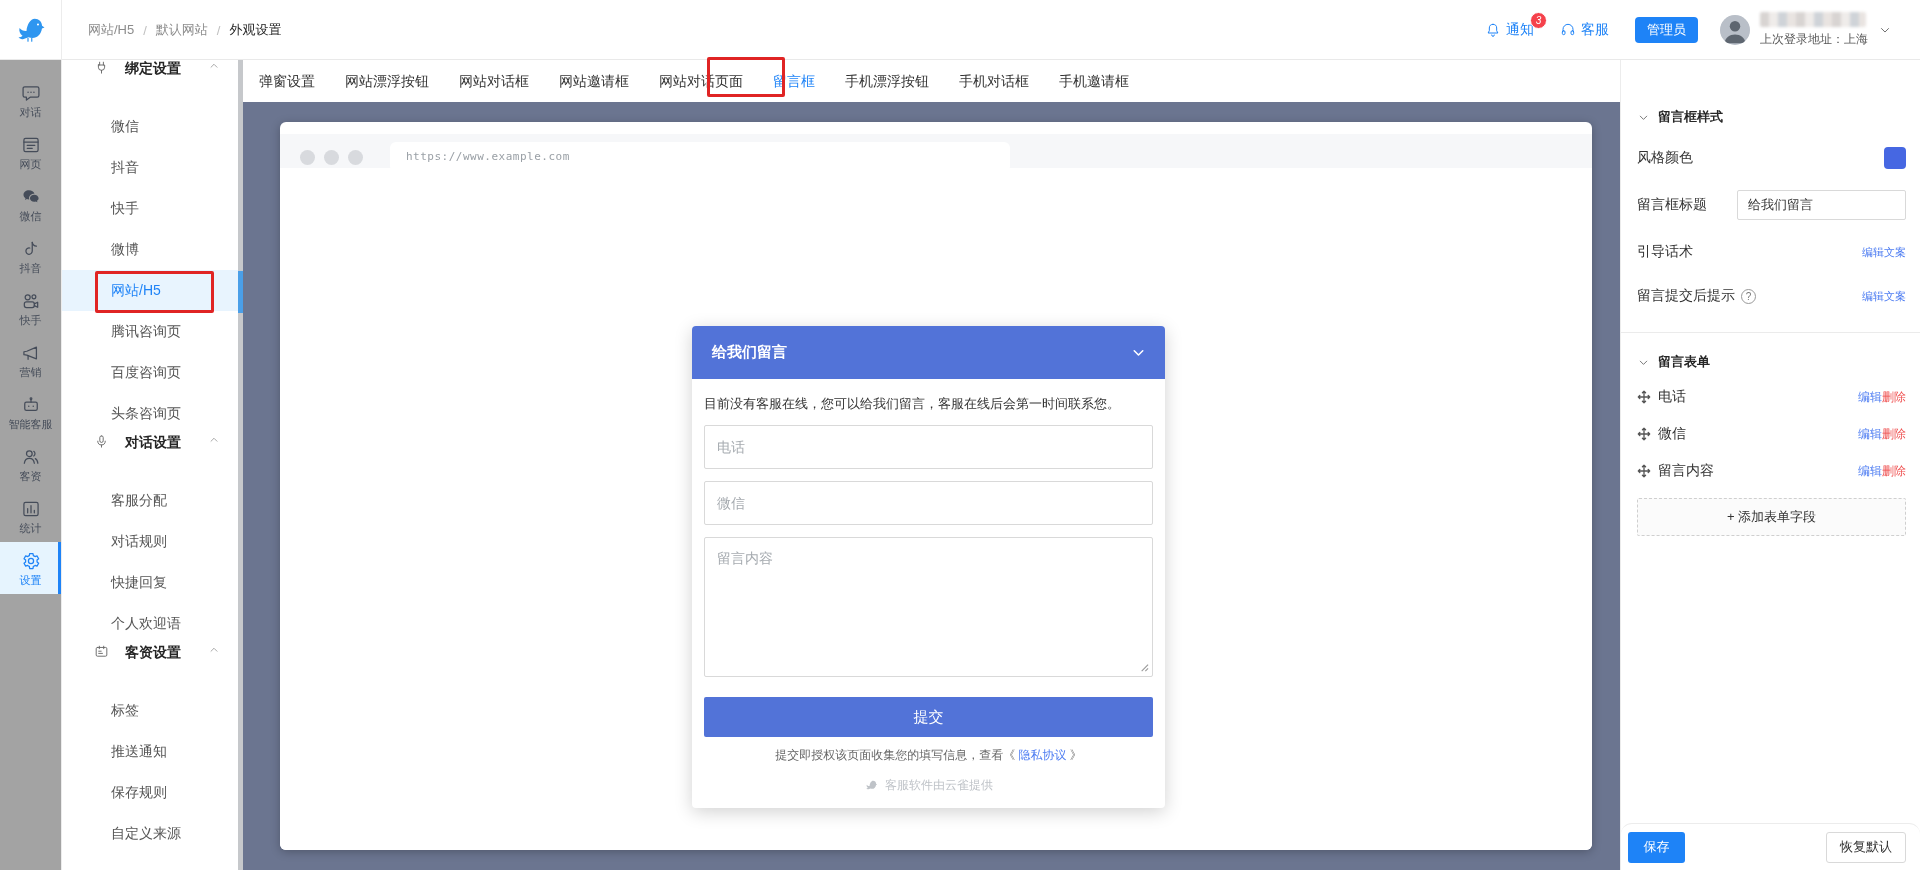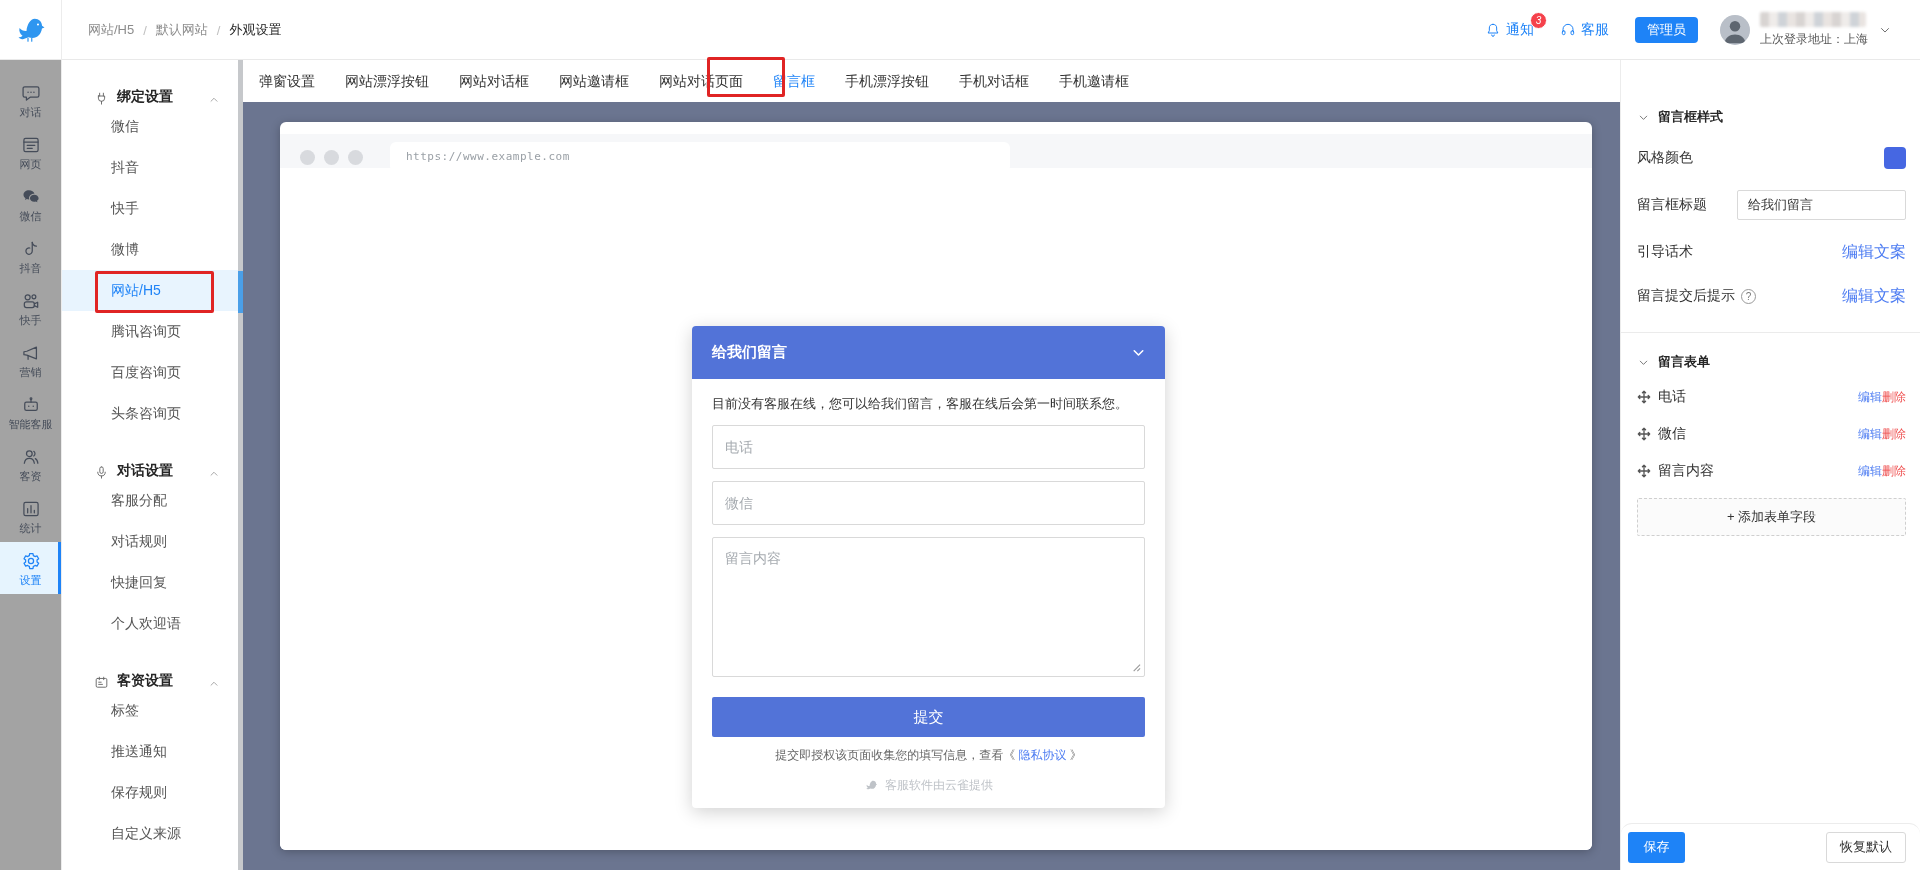--- a/index.html
+++ b/index.html
@@ -31,21 +31,21 @@
   .chev-user{color:#595959;}
 
   
   .rail{position:absolute;left:0;top:60px;width:62px;height:810px;background:#a3a3a3;border-right:1px solid #ececec;z-index:4;padding-top:14px;}
   .rail-item{height:52px;display:flex;flex-direction:column;align-items:center;justify-content:center;gap:3px;color:#454c59;cursor:pointer;}
   .rail-item .rlbl{font-size:11px;line-height:12px;text-align:center;}
   .rail-item.active{background:#E6F4FE;color:var(--primary);box-shadow:inset -3px 0 0 var(--primary);}
 
   
   .sidebar{position:absolute;left:62px;top:60px;width:176px;height:810px;background:#fff;z-index:3;}
-  .sb-head{height:46px;display:flex;align-items:flex-end;padding-left:32px;gap:8px;cursor:pointer;}
+  .sb-head{height:46px;display:flex;align-items:flex-start;padding-left:32px;gap:16px;cursor:pointer;}
   .sb-head .sb-ic{color:#666;flex:none;}
   .sb-head .sb-title{font-size:14px;font-weight:bold;color:#262626;}
   .sb-head .sb-chev{margin-left:auto;margin-right:18px;color:#8c8c8c;}
   .sb-item{height:41px;display:flex;align-items:center;padding-left:49px;font-size:14px;color:#555;cursor:pointer;}
   .sb-item.active{background:#E8F4FE;color:var(--primary);}
   .scroll-strip{position:absolute;left:238px;top:60px;width:5px;height:810px;background:#c6c8cb;z-index:3;}
   .scroll-strip .strip-blue{position:absolute;left:0;top:211px;width:5px;height:42px;background:#4A9FE8;}
 
   
   .content{position:absolute;left:243px;top:60px;width:1377px;height:810px;z-index:2;}
@@ -57,21 +57,21 @@
   .chrome{height:46px;background:#F6F7F9;border-bottom:1px solid #ededed;position:relative;margin-top:12px;}
   .dot{position:absolute;top:16px;width:15px;height:15px;border-radius:50%;background:#D8DADE;}
   .url-pill{position:absolute;left:110px;top:8px;width:620px;height:30px;background:#fff;border-radius:6px;font-family:"DejaVu Sans Mono","Liberation Mono",monospace;font-size:11px;color:#9aa0a6;line-height:30px;padding-left:16px;letter-spacing:.5px;}
   .viewport{position:absolute;left:0;top:46px;right:0;bottom:0;background:#fff;}
 
   
   .leave-form{position:absolute;left:412px;top:158px;width:473px;background:#fff;box-shadow:0 4px 18px rgba(0,0,0,.18);border-radius:4px;}
   .lf-head{height:53px;background:var(--theme);border-radius:4px 4px 0 0;display:flex;align-items:center;padding:0 18px 0 20px;color:#fff;}
   .lf-title{font-size:15px;font-weight:bold;}
   .lf-chev{margin-left:auto;color:#fff;cursor:pointer;}
-  .lf-body{padding:16px 20px 12px;}
+  .lf-body{padding:16px 12px 12px;}
   .lf-intro{font-size:13px;color:#333;line-height:18px;}
   .lf-input{width:100%;height:44px;border:1px solid #d9d9d9;border-radius:2px;margin-top:12px;padding:0 12px;font-size:14px;color:#333;font-family:inherit;}
   .lf-input:first-of-type{margin-top:12px;}
   .lf-ta-wrap{position:relative;margin-top:12px;}
   .lf-textarea{width:100%;height:140px;border:1px solid #d9d9d9;border-radius:2px;padding:12px;font-size:14px;font-family:inherit;resize:none;display:block;color:#333;}
   .lf-input::placeholder,.lf-textarea::placeholder{color:#A6ABB0;}
   .resize-grip{position:absolute;right:4px;bottom:5px;color:#999;}
   .lf-submit{width:100%;height:40px;margin-top:20px;background:var(--theme);color:#fff;font-size:15px;border:none;border-radius:2px;cursor:pointer;font-family:inherit;}
   .lf-privacy{margin-top:10px;text-align:center;font-size:12px;color:#666;}
   .lf-privacy a{color:var(--link);text-decoration:none;cursor:pointer;}
@@ -80,21 +80,21 @@
   
   .panel{position:absolute;left:1620px;top:60px;width:300px;height:810px;background:#fff;border-left:1px solid #ececec;z-index:3;padding:0 14px 0 16px;}
   .pn-head{display:flex;align-items:center;gap:8px;margin-top:48px;cursor:pointer;}
   .pn-head.second{margin-top:20px;}
   .pn-head .pn-chev{color:#595959;}
   .pn-title{font-size:13px;font-weight:bold;color:#262626;}
   .pn-row{display:flex;align-items:center;justify-content:space-between;margin-top:20px;min-height:24px;}
   .pn-label{font-size:14px;color:#333;display:flex;align-items:center;gap:6px;}
   .color-swatch{width:22px;height:22px;border-radius:4px;background:var(--swatch);cursor:pointer;}
   .pn-input{width:169px;height:30px;border:1px solid #d9d9d9;border-radius:2px;padding:0 10px;font-size:13px;color:#333;font-family:inherit;}
-  .pn-link{font-size:16px;color:var(--link);cursor:pointer;}
+  .pn-link{font-size:11px;color:var(--link);cursor:pointer;}
   .qmark{width:15px;height:15px;border:1px solid #999;border-radius:50%;color:#777;font-size:10px;display:inline-flex;align-items:center;justify-content:center;cursor:pointer;}
   .pn-divider{border-top:1px solid #ebebeb;margin:24px -14px 0 -16px;}
   .field-row{display:flex;align-items:center;margin-top:15px;height:22px;}
   .drag-handle{color:#555;margin-right:7px;cursor:grab;}
   .field-label{font-size:14px;color:#333;}
   .field-actions{margin-left:auto;display:flex;font-size:12px;}
   .act-edit{color:var(--link);cursor:pointer;}
   .act-del{color:var(--danger);cursor:pointer;}
   .add-field{margin-top:16px;width:100%;height:38px;border:1px dashed #cfcfcf;background:#FBFBFB;border-radius:2px;font-size:13px;color:#333;cursor:pointer;font-family:inherit;}
   .panel-footer{position:absolute;left:0;right:0;bottom:0;height:47px;border-top:1px solid #ececec;display:flex;align-items:center;justify-content:space-between;padding:0 14px 0 7px;background:#fff;border-radius:11px;}

